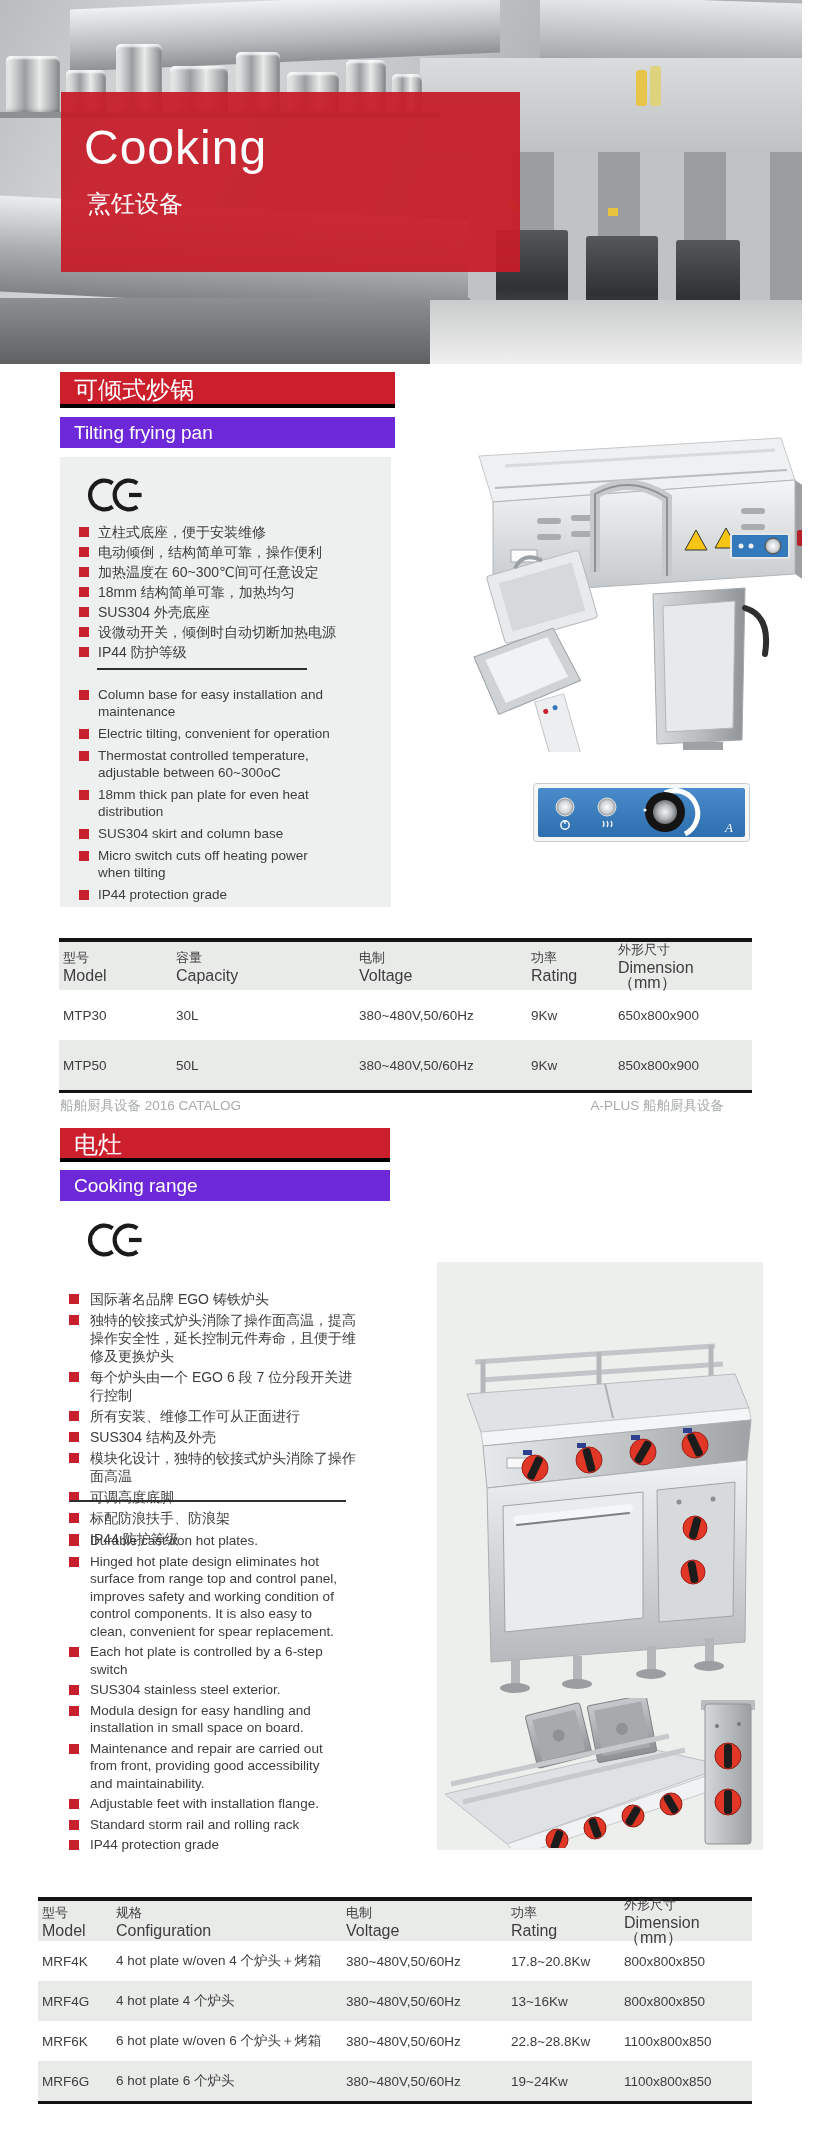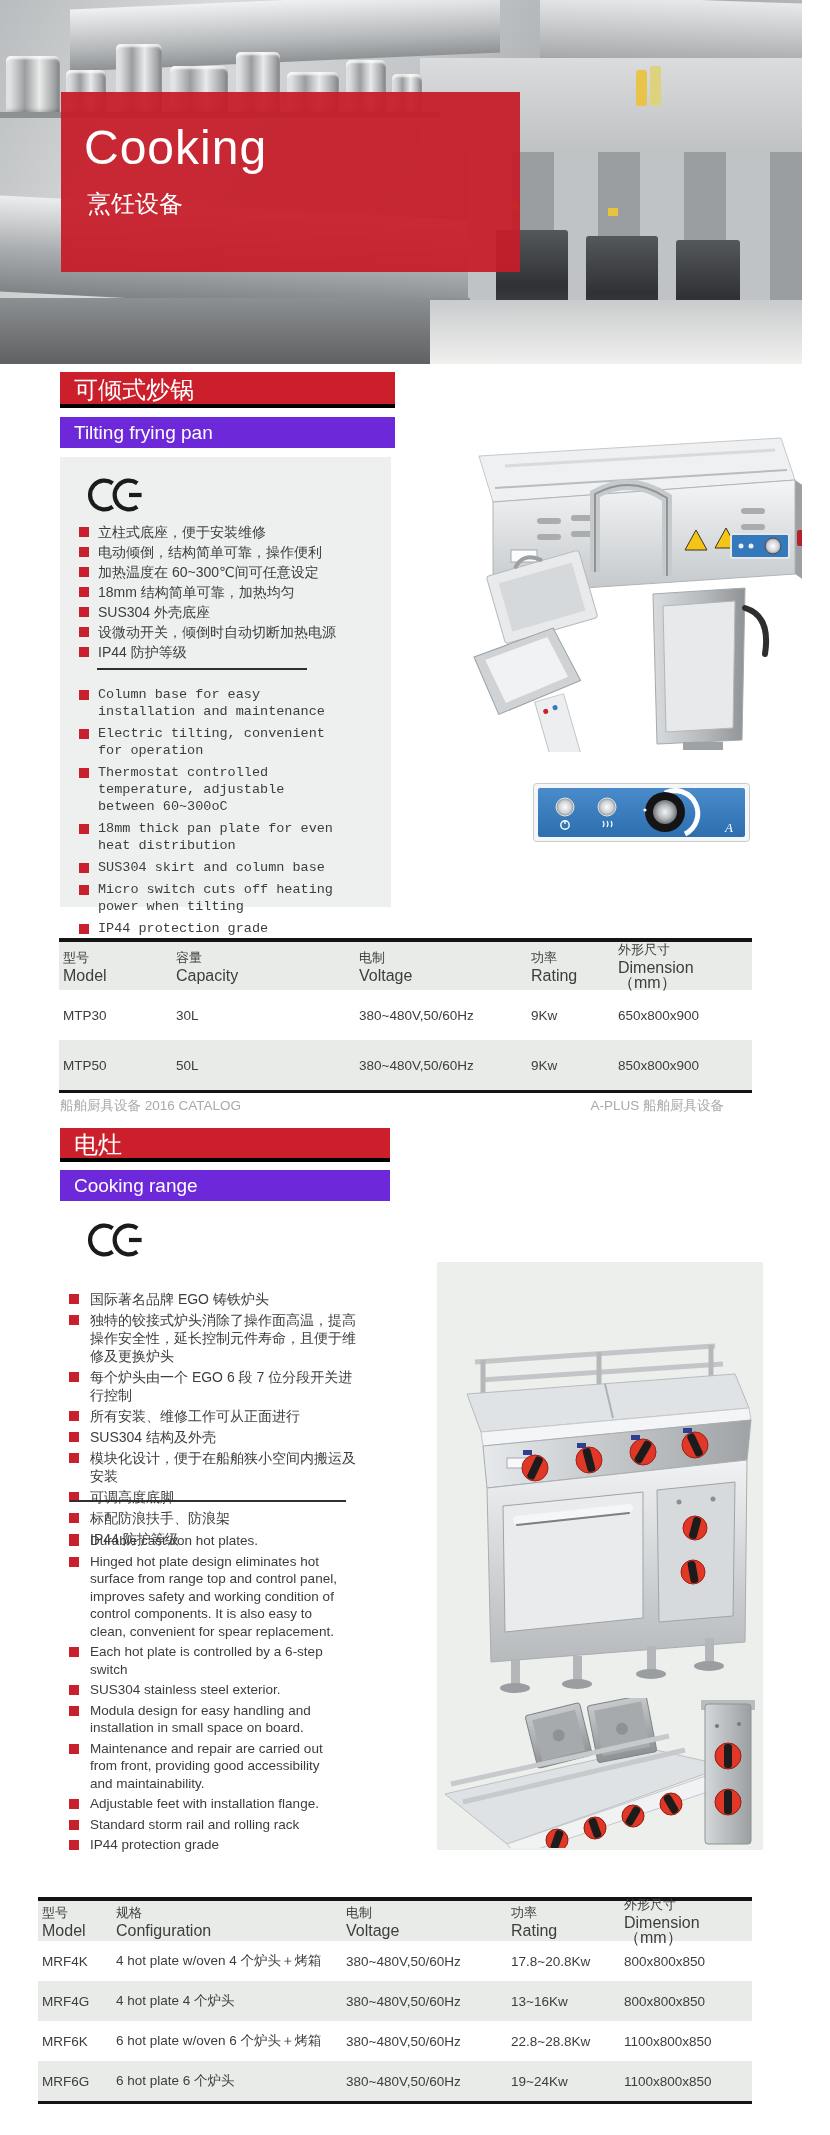--- a/index.html
+++ b/index.html
@@ -46,21 +46,21 @@
   .ce.s1{position:absolute;left:28px;top:20px;}
   .ce.s2{position:absolute;left:88px;top:1222px;}
   ul.blist{list-style:none;margin:0;padding:0;}
   ul.blist li{position:relative;}
   .sq{position:absolute;left:0;top:4px;width:10px;height:10px;background:#c8202c;}
   .bt{display:block;}
   .zh1{position:absolute;left:19px;top:66px;width:300px;}
   .zh1 li{padding-left:19px;font-size:14px;line-height:19px;margin-bottom:1px;}
   .hr1{position:absolute;left:37px;top:211px;width:210px;height:0;border-top:2px solid #2f2f2f;}
   .en1{position:absolute;left:19px;top:229px;width:262px;}
-  .en1 li{padding-left:19px;font-size:13.5px;line-height:17px;margin-bottom:5px;font-family:Liberation Mono, monospace;}
+  .en1 li{padding-left:19px;font-size:13.5px;line-height:17px;margin-bottom:5px;}
   .zh2{position:absolute;left:69px;top:1290px;width:295px;}
   .zh2 li{padding-left:21px;font-size:14px;line-height:18px;margin-bottom:3px;}
   .hr2{position:absolute;left:70px;top:1500px;width:276px;height:0;border-top:2px solid #2f2f2f;}
   .en2{position:absolute;left:69px;top:1532px;width:270px;}
   .en2 li{padding-left:21px;font-size:13.5px;line-height:17.5px;margin-bottom:3px;}
 
   
   .img-pan{position:absolute;left:445px;top:422px;}
   .img-bluepanel{position:absolute;left:533px;top:783px;}
   .photo-block{position:absolute;left:437px;top:1262px;width:326px;height:588px;background:#ecefeb;}
@@ -371,21 +371,21 @@
     <li>
         <span class="sq"></span>
         <span class="bt">所有安装、维修工作可从正面进行</span>
       </li>
     <li>
         <span class="sq"></span>
         <span class="bt">SUS304 结构及外壳</span>
       </li>
     <li>
         <span class="sq"></span>
-        <span class="bt">模块化设计，便于在船舶狭小空间内搬运及安装</span>
+        <span class="bt">模块化设计，独特的铰接式炉头消除了操作面高温</span>
       </li>
     <li>
         <span class="sq"></span>
         <span class="bt">可调高度底脚</span>
       </li>
     <li>
         <span class="sq"></span>
         <span class="bt">标配防浪扶手、防浪架</span>
       </li>
     <li>

